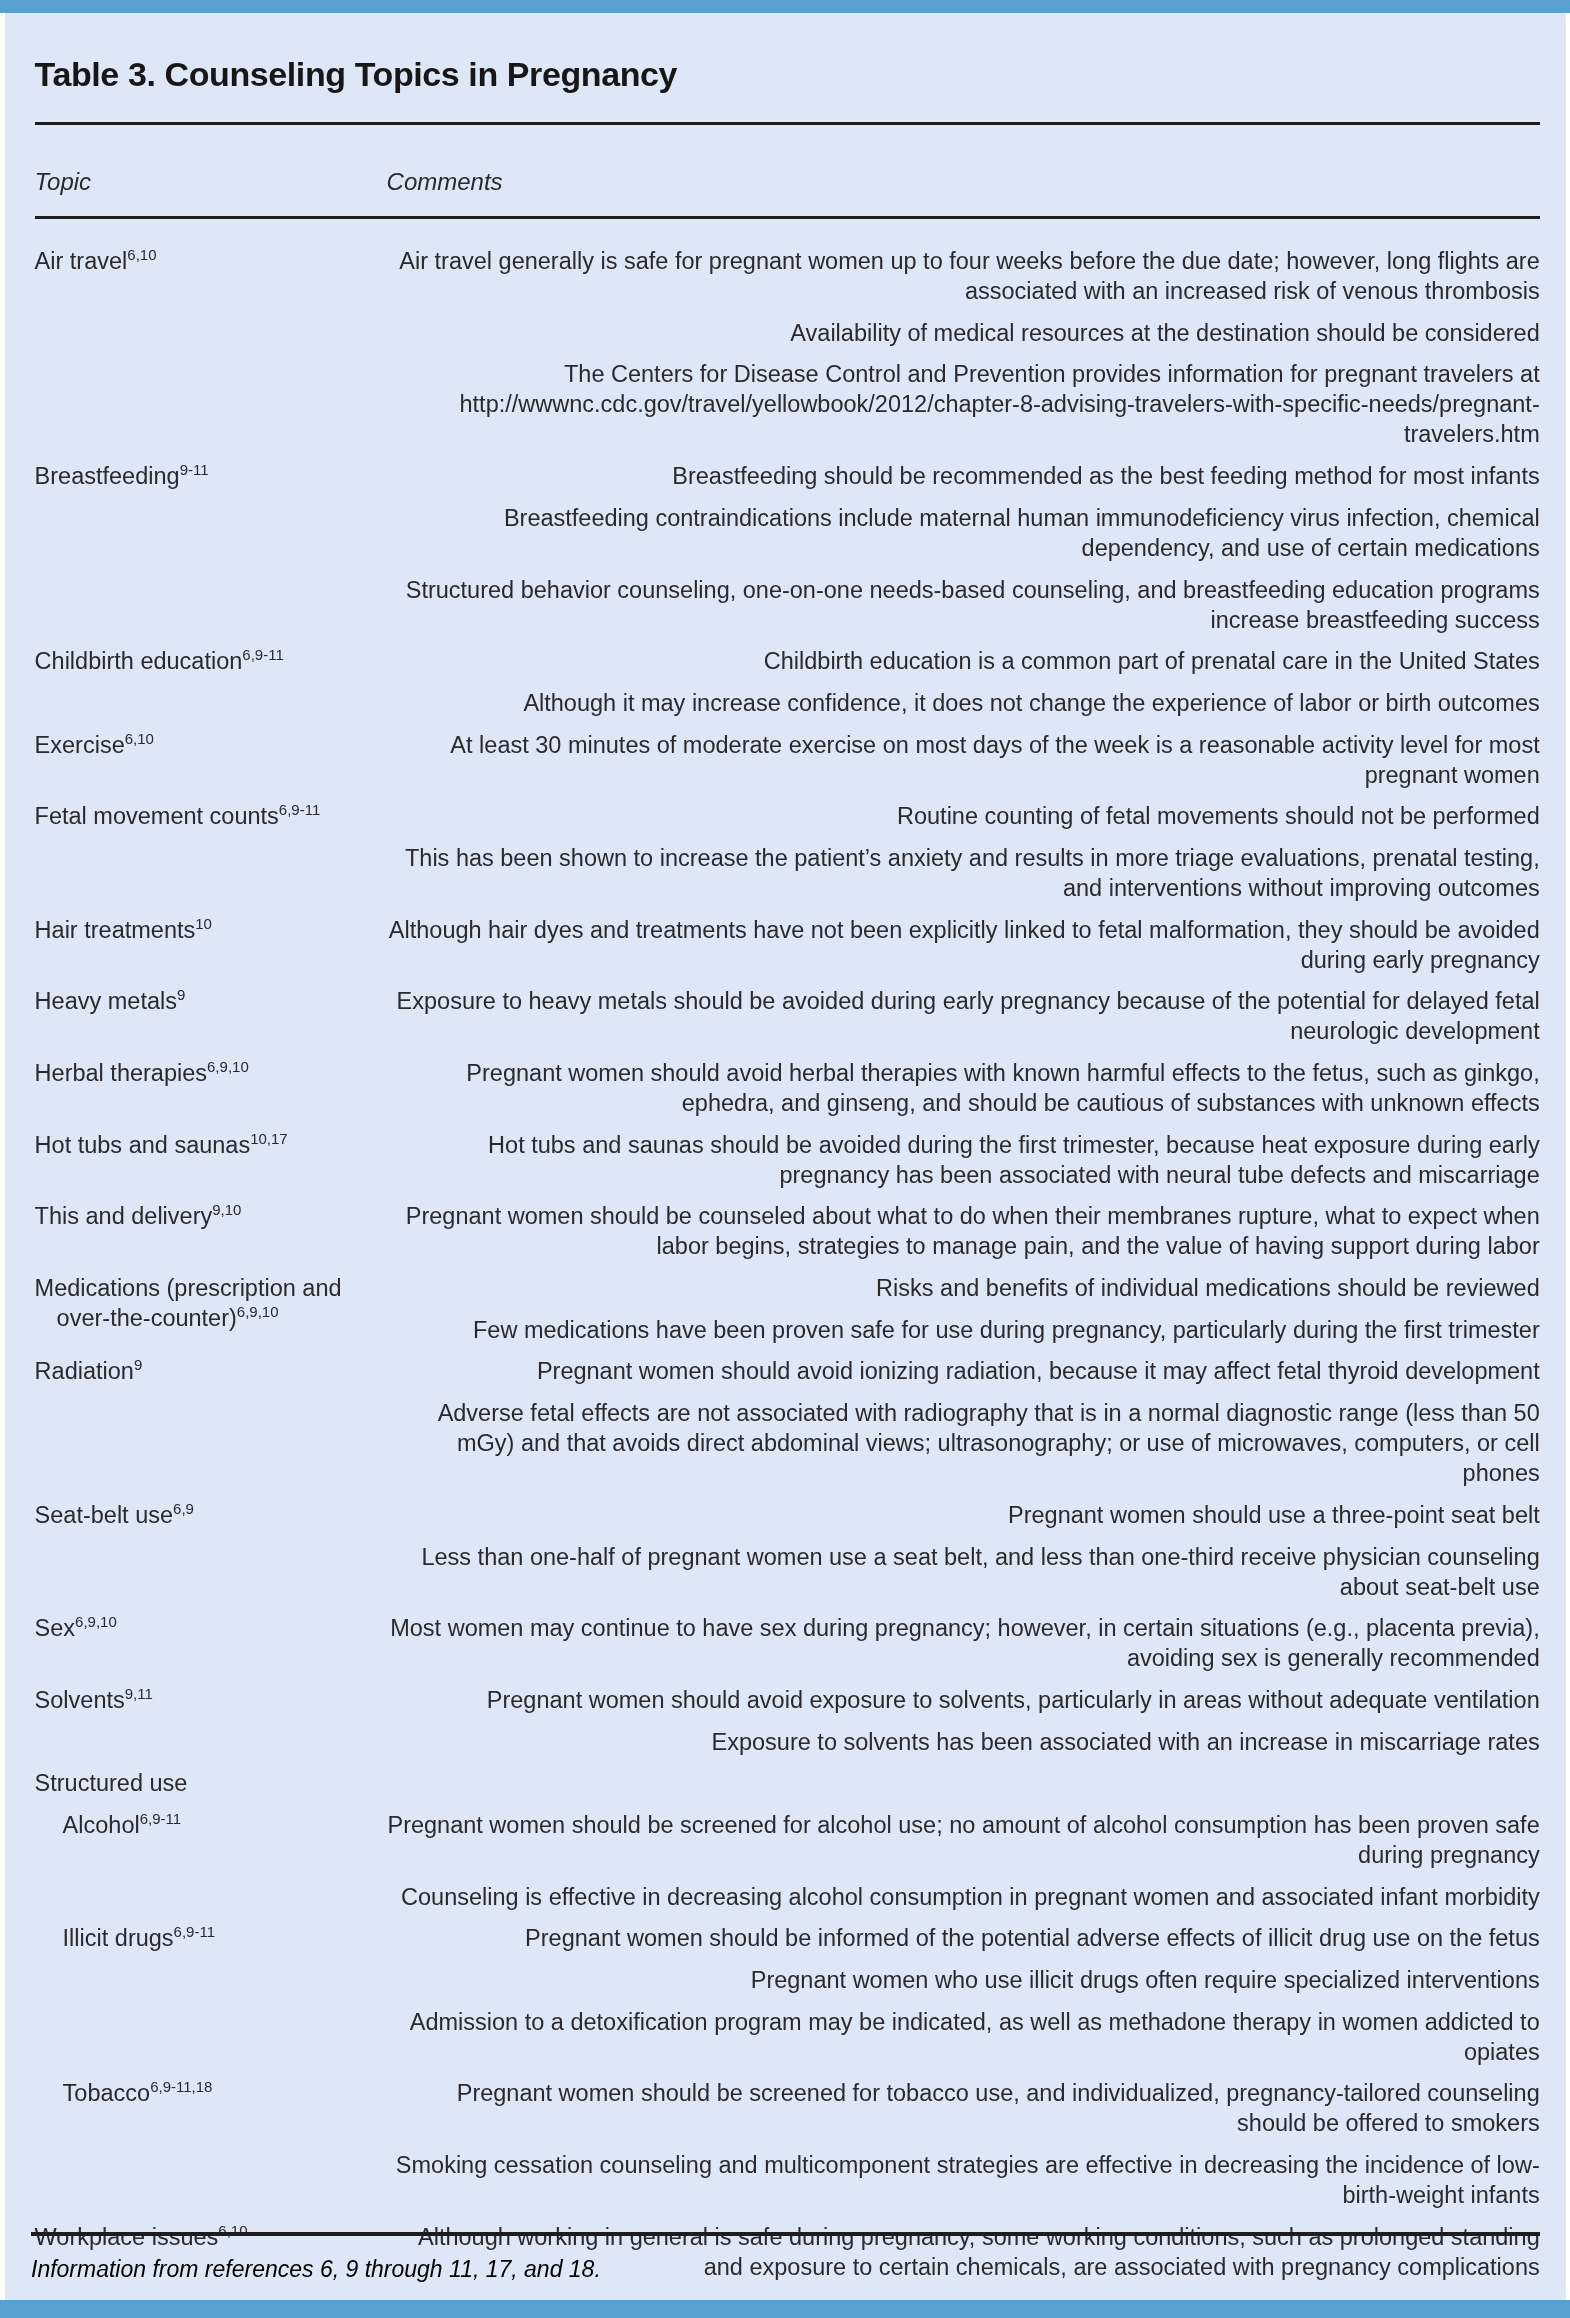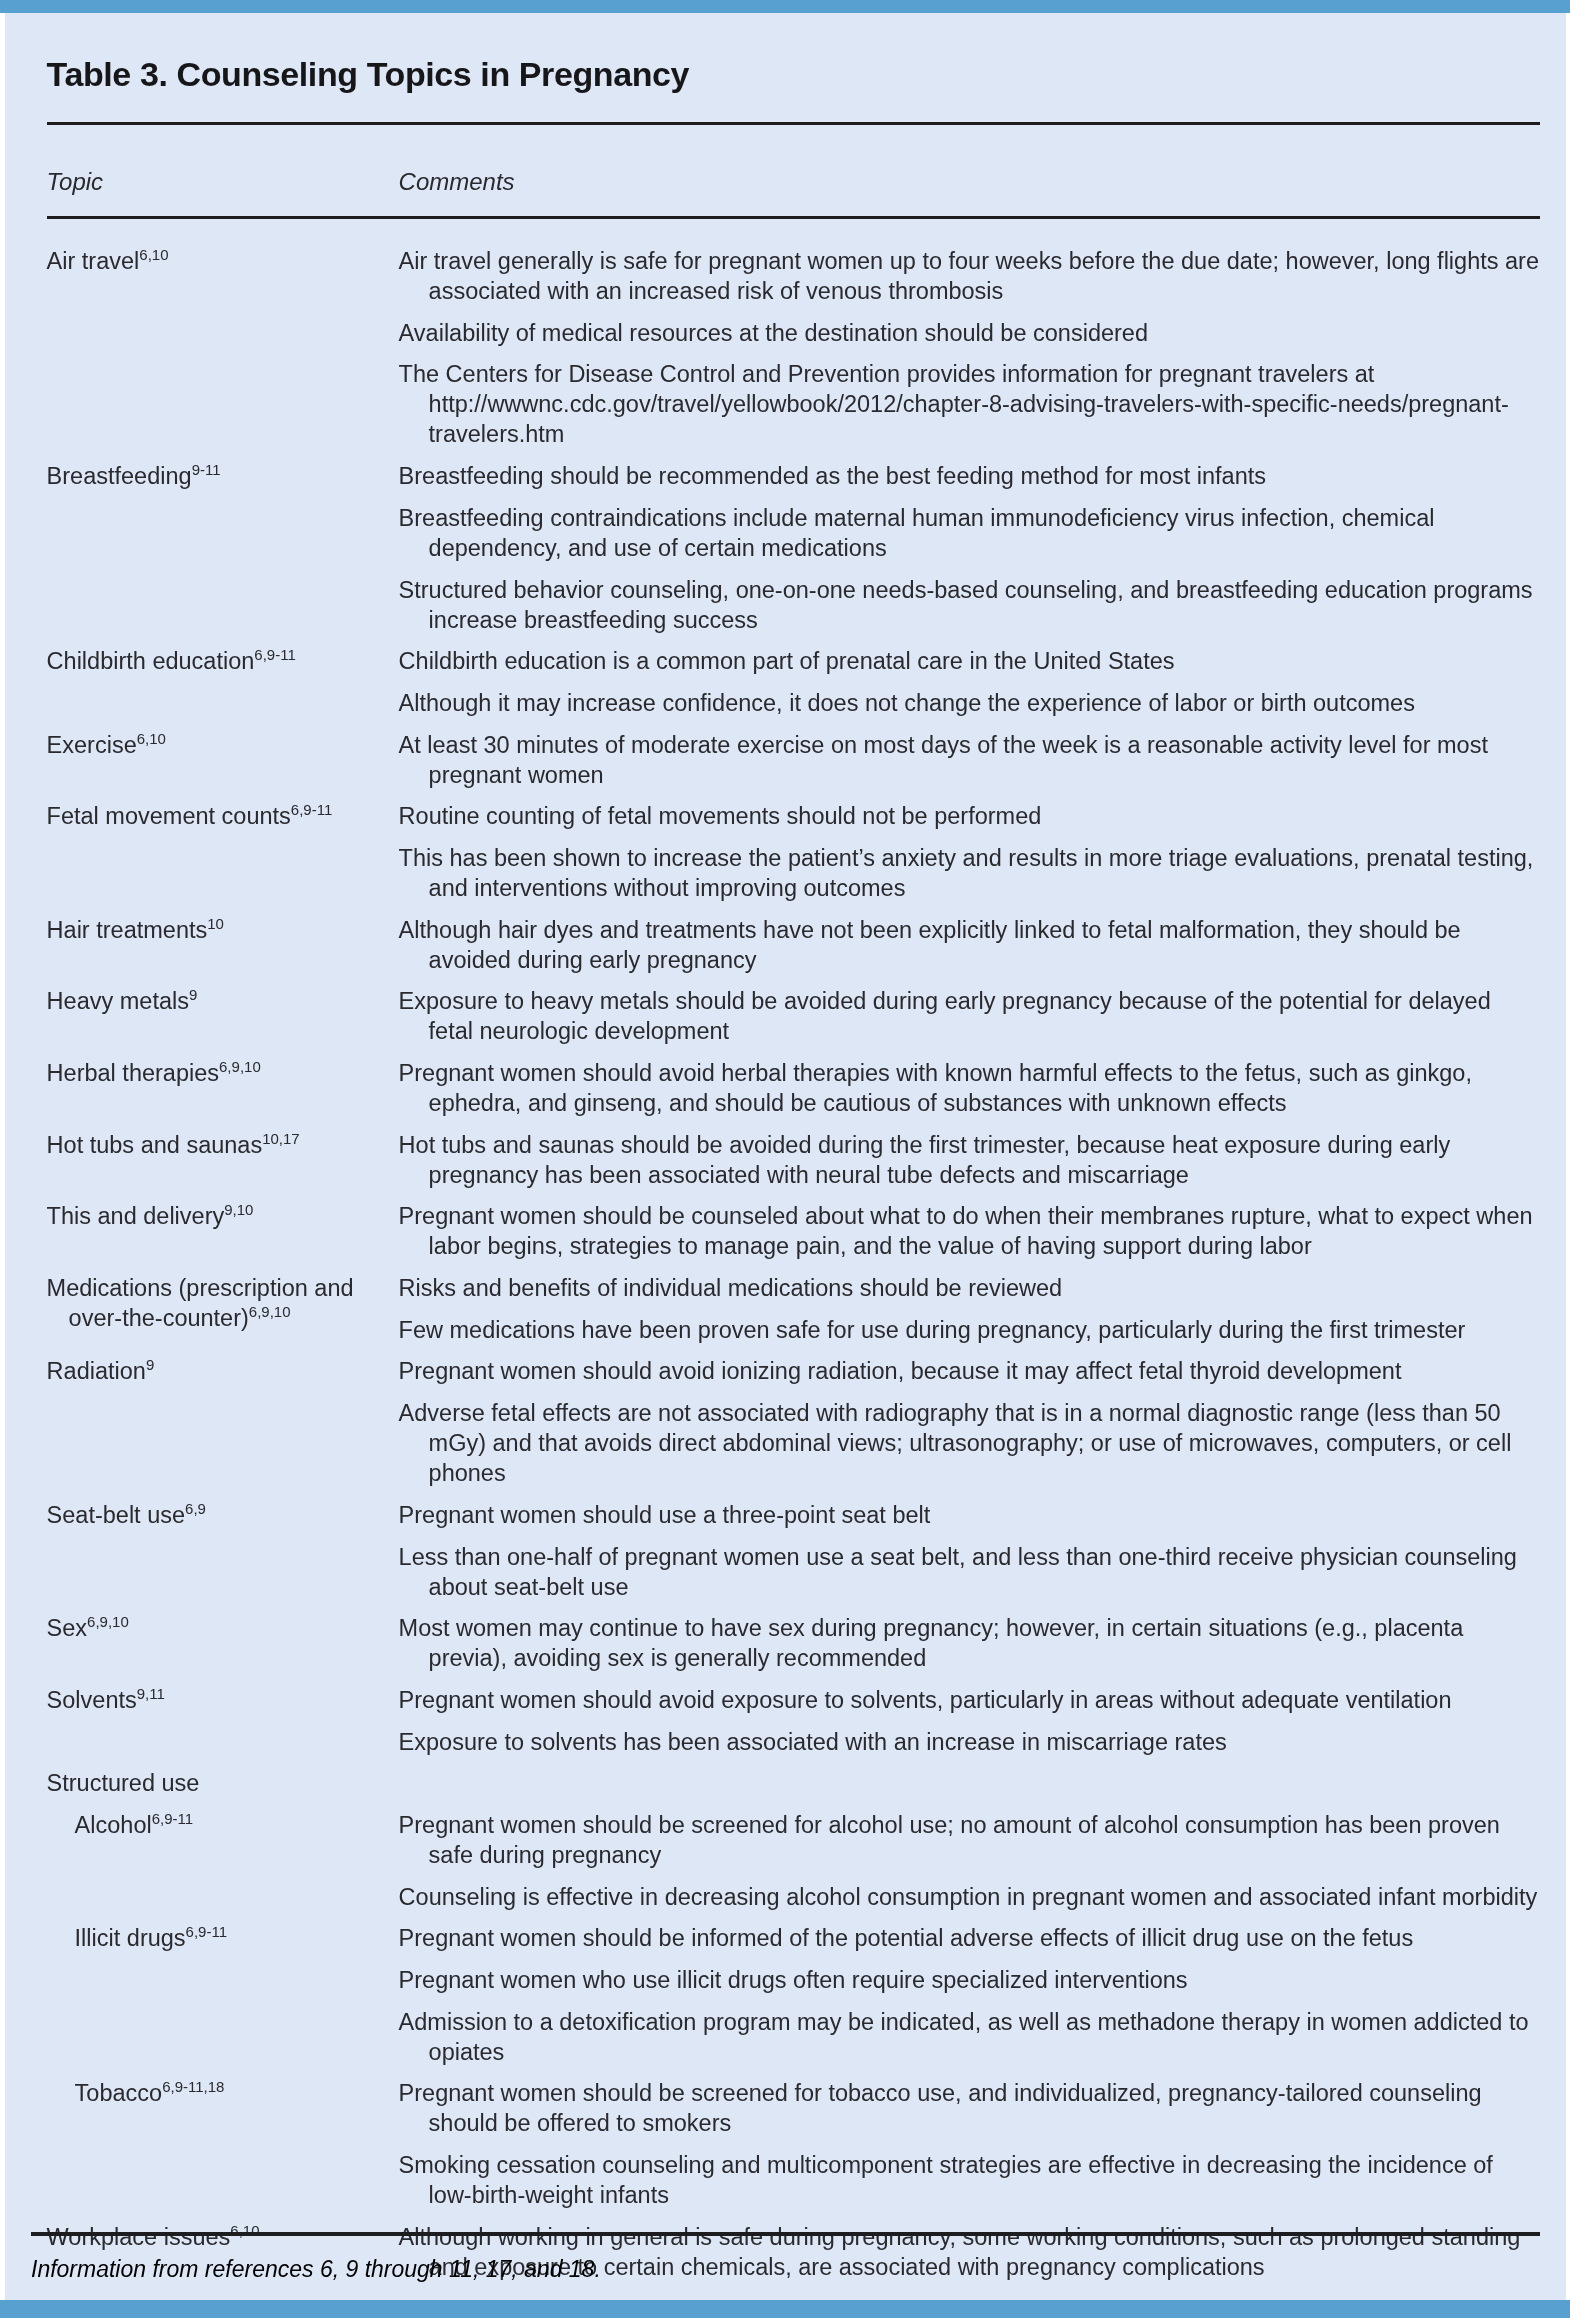--- a/index.html
+++ b/index.html
@@ -19,21 +19,21 @@
   }
   .accent-bar {
     position: absolute;
     left: 0; right: 0;
     background: #58a0d0;
   }
   .accent-bar.top { top: 0; height: 12.5px; }
   .accent-bar.bottom { bottom: 0; height: 19px; }
   .content {
     position: absolute;
-    top: 12.5px; left: 20px; right: 4.7px;
+    top: 12.5px; left: 8px; right: 4.7px;
     padding: 0 26.6px;
   }
   .table-title {
     font-size: 34px;
     font-weight: 700;
     color: #17171a;
     letter-spacing: -0.4px;
     padding: 42px 0 28px 0;
   }
   .rule {
@@ -69,21 +69,21 @@
     padding-left: 22px;
     text-indent: -22px;
     padding-right: 23.5px;
     box-sizing: border-box;
     margin-bottom: 11.7px;
   }
   .row.sub .topic {
     padding-left: 50px;
     text-indent: -22px;
   }
-  .comments { flex: 1; min-width: 0; }
+  .comments { flex: 1; min-width: 0; text-align: right; }
   .para {
     font-size: 23.5px;
     line-height: 30px;
     margin: 0 0 11.7px 0;
     padding-left: 30px;
     text-indent: -30px;
   }
   sup {
     font-size: 15px;
     line-height: 0;

